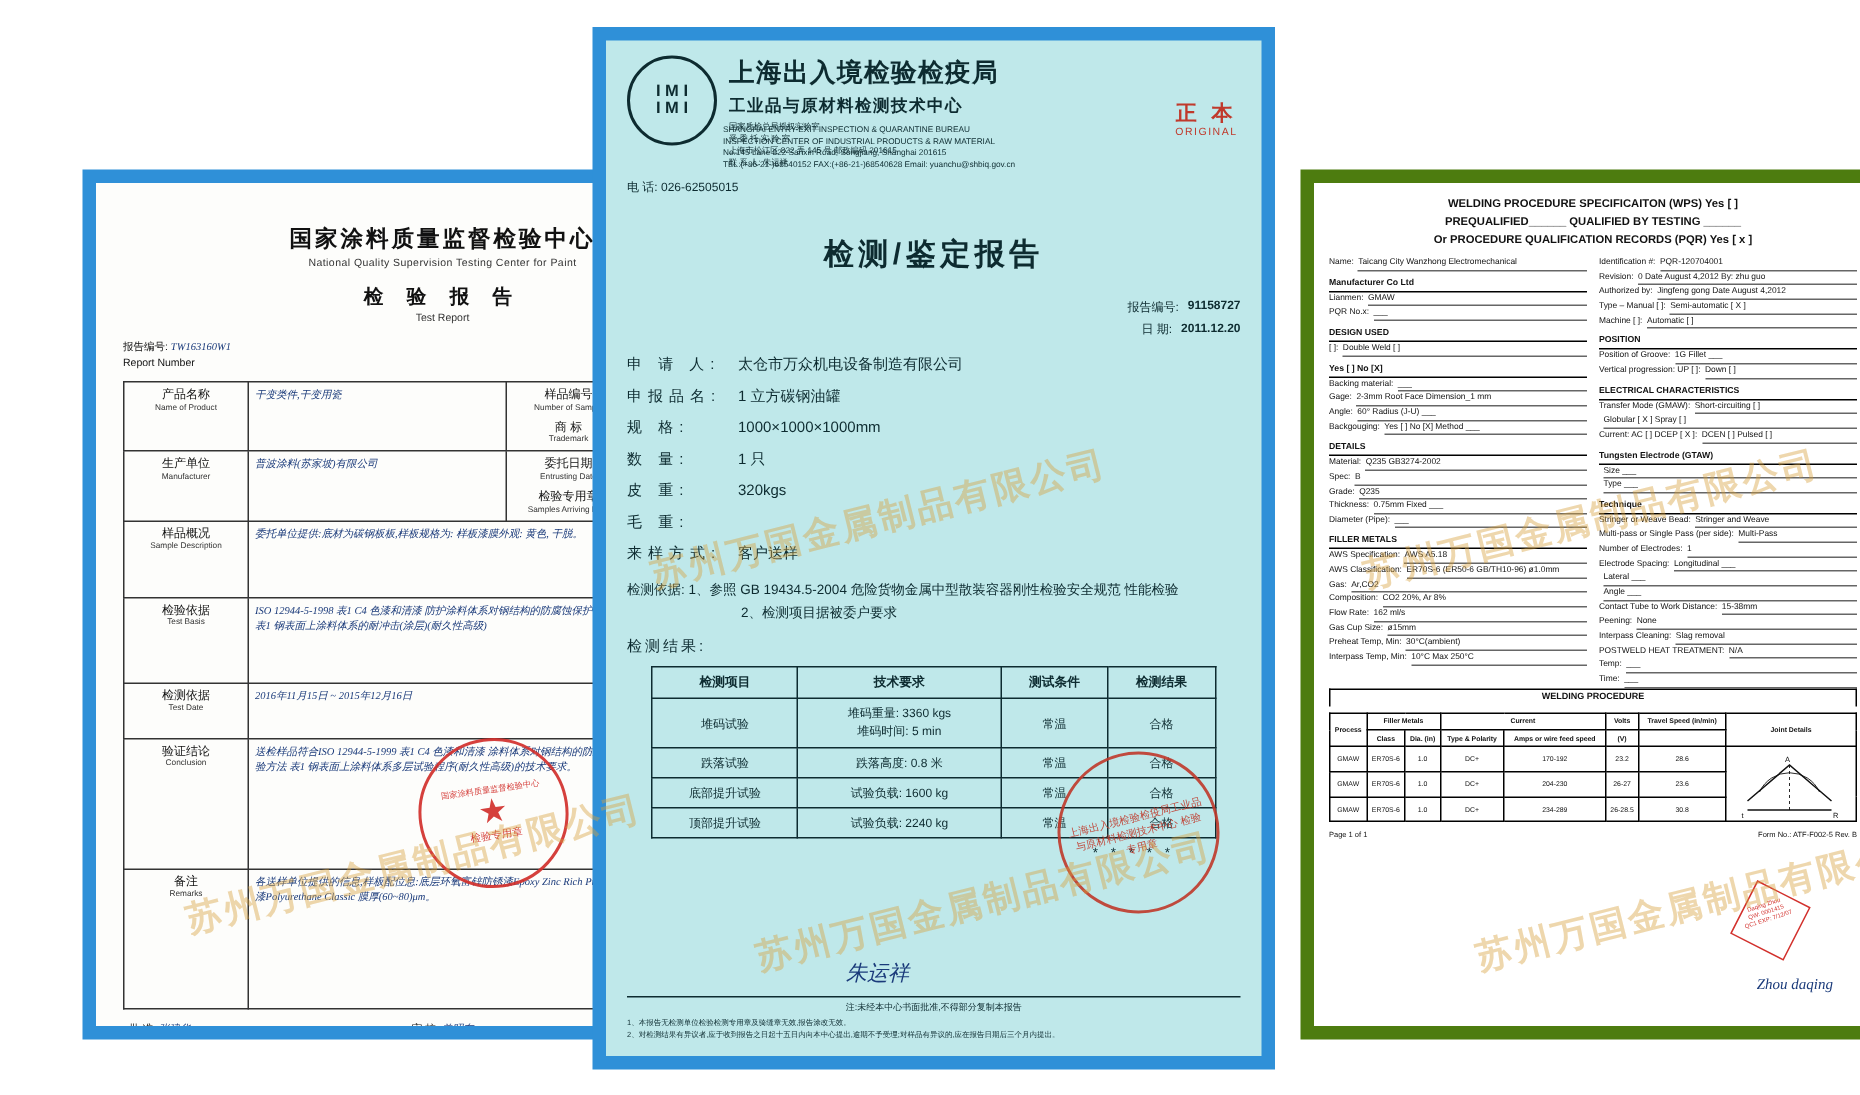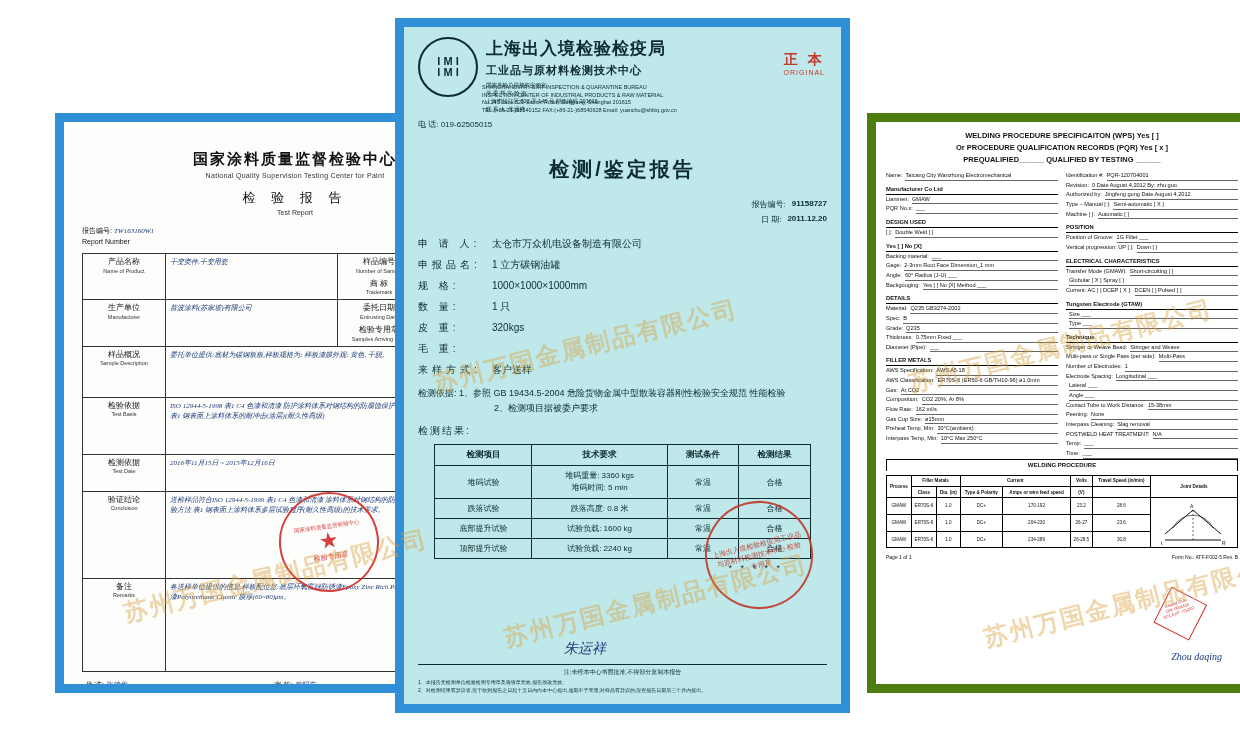--- a/index.html
+++ b/index.html
@@ -13,21 +13,21 @@
   
   .cert{position:absolute;background:#3399dd;box-sizing:border-box;}
   .cert .inner{position:absolute;left:9px;top:9px;right:9px;bottom:9px;background:#fff;overflow:hidden;}
 
   
   #cert-left{left:55px;top:113px;width:480px;height:580px;background:#2f90d8;}
   #cert-left .inner{background:#fdfdfb;}
   .lw{position:absolute;left:0;top:0;right:0;bottom:0;padding:14px 18px;box-sizing:border-box;color:#111;}
   .l-title{text-align:center;font-size:15px;font-weight:bold;letter-spacing:2px;color:#111;margin-top:14px;}
   .l-title-en{text-align:center;font-size:7px;color:#333;margin-top:3px;letter-spacing:.3px;}
-  .l-sub{text-align:center;font-size:13px;font-weight:normal;letter-spacing:6px;margin-top:10px;}
+  .l-sub{text-align:center;font-size:13px;font-weight:bold;letter-spacing:6px;margin-top:10px;}
   .l-sub-en{text-align:center;font-size:7px;color:#333;margin-top:2px;}
   .l-meta{display:flex;justify-content:space-between;font-size:7px;margin-top:10px;}
   .l-meta .left{line-height:1.5;}
   .l-meta .right{line-height:1.5;text-align:right;}
   table.ltab{width:100%;border-collapse:collapse;margin-top:6px;font-size:7px;}
   table.ltab td{border:1px solid #333;padding:3px 4px;vertical-align:top;}
   .cellcn{font-size:8px;display:block;line-height:1.35;}
   .cellen{font-size:5.5px;color:#333;display:block;line-height:1.25;}
   .lab{width:74px;text-align:center;}
   .val{line-height:1.5;margin-left:40px;}
@@ -44,21 +44,21 @@
   #cert-center .inner{background:#bfe8ea;}
   .cw{position:absolute;left:0;top:0;right:0;bottom:0;padding:10px 14px;box-sizing:border-box;color:#0d2b30;}
   .c-head{display:flex;align-items:flex-start;gap:8px;}
   .imi-logo{width:56px;height:56px;border-radius:50%;border:2px solid #0d2b30;display:flex;
      flex-direction:column;align-items:center;justify-content:center;font-weight:bold;font-size:11px;line-height:1;}
   .c-head-txt{flex:1;}
   .c-cn1{font-size:17px;font-weight:bold;letter-spacing:1px;}
   .c-cn2{font-size:11px;font-weight:bold;letter-spacing:1px;margin-top:3px;}
   .c-addr{font-size:5.5px;line-height:1.45;margin-top:4px;}
   .c-en{font-size:5.5px;line-height:1.4;}
-  .orig{position:absolute;right:16px;top:24px;text-align:center;color:#c0392b;}
+  .orig{position:absolute;right:16px;top:40px;text-align:center;color:#c0392b;}
   .orig .o1{font-size:14px;font-weight:bold;letter-spacing:3px;}
   .orig .o2{font-size:7px;letter-spacing:1px;}
   .c-title{text-align:center;font-size:20px;font-weight:bold;letter-spacing:3px;margin-top:26px;}
   .c-nums{display:flex;justify-content:flex-end;gap:4px;font-size:8px;margin-top:16px;flex-direction:column;align-items:flex-end;}
   .c-nums div{display:flex;gap:6px;}
   .c-fields{margin-top:8px;font-size:10px;line-height:2.1;}
   .c-fields .row{display:flex;}
   .c-fields .k{width:74px;letter-spacing:4px;}
   .c-fields .v{flex:1;border-bottom:0px solid #0d2b30;}
   .c-basis{font-size:9px;margin-top:6px;line-height:1.7;}
@@ -221,22 +221,22 @@
         </div>
       </div>
     </div>
   </div>
 
   <div class="cert" id="cert-right">
     <div class="inner">
       <div class="rw">
         <div class="r-title">
           <div>WELDING PROCEDURE SPECIFICAITON (WPS)   Yes [  ]</div>
+          <div>PREQUALIFIED______ QUALIFIED BY TESTING ______</div>
           <div>Or PROCEDURE QUALIFICATION RECORDS (PQR)   Yes [ x ]</div>
-          <div>PREQUALIFIED______ QUALIFIED BY TESTING ______</div>
         </div>
 
         <div class="r-cols">
           <div class="r-col" id="r-left-col">
               <div class="r-line">
                 <span class="k">Name:</span>
                 <span class="v">Taicang City  Wanzhong  Electromechanical</span>
               </div>
               <div class="sec">Manufacturer Co Ltd</div>
               <div class="r-line">
@@ -527,21 +527,21 @@
             </div>
           </div>
           <div style="width:110px"></div>
         </div>
         <div class="c-en" style="margin-left:64px;margin-top:-30px">
           <div>SHANGHAI ENTRY-EXIT INSPECTION &amp; QUARANTINE BUREAU</div>
           <div>INSPECTION CENTER OF INDUSTRIAL PRODUCTS &amp; RAW MATERIAL</div>
           <div>No.145 Lane 822 Sanxin Road, Songjiang, Shanghai 201615</div>
           <div>TEL:(+86-21-)68540152 FAX:(+86-21-)68540628  Email: yuanchu@shbiq.gov.cn</div>
         </div>
-        <div style="margin-left:0;margin-top:4px;font-size:8px">电 话: 019-62505015</div>
+        <div style="margin-left:0;margin-top:4px;font-size:8px">电 话: 026-62505015</div>
 
         <div class="orig">
           <div class="o1">正 本</div>
           <div class="o2">ORIGINAL</div>
         </div>
 
         <div class="c-title">检测/鉴定报告</div>
 
         <div class="c-nums">
           <div>

